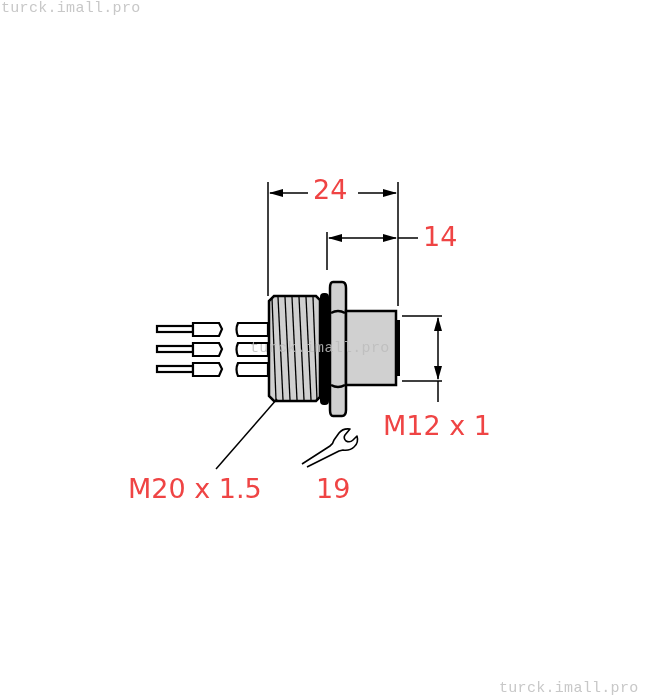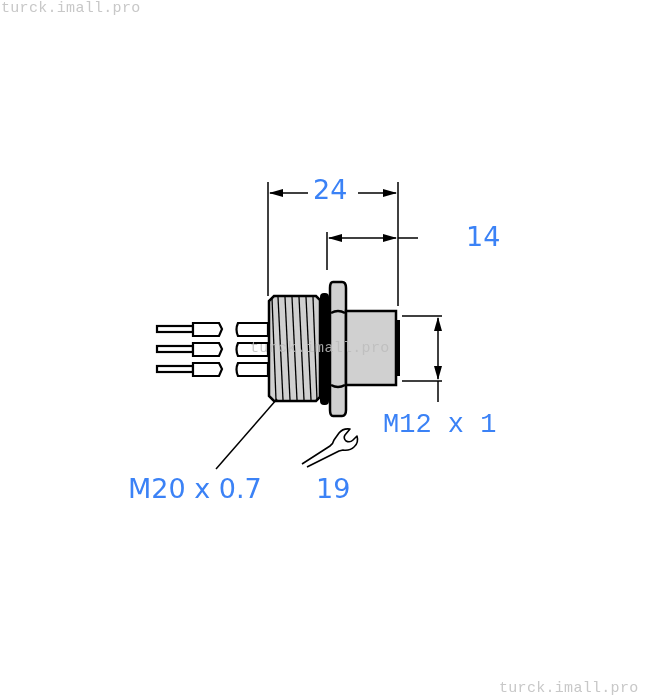--- a/index.html
+++ b/index.html
@@ -1,21 +1,21 @@
 <!DOCTYPE html>
 <html><head>
 <meta charset="utf-8">
 <style>
   html, body { margin:0; padding:0; background:#ffffff; }
   body { width:653px; height:700px; position:relative; overflow:hidden; font-family:"DejaVu Sans", sans-serif; }
   .wm { position:absolute; font-family:Liberation Mono, monospace; font-size:15px; color:#c8c8c8; letter-spacing:0.3px; }
   .wm-tl { left:1px; top:0px; }
   .wm-br { left:499px; top:680px; }
   .wm-mid { left:250px; top:340px; font-size:15px; color:#bdbdbd; opacity:0.85; }
-  .lbl { position:absolute; font-family:"DejaVu Sans", sans-serif; color:#3b82f6; font-size:27px; line-height:1; white-space:nowrap; }
+  .lbl { position:absolute; font-family:"DejaVu Sans", sans-serif; color:#ef4444; font-size:27px; line-height:1; white-space:nowrap; }
   svg { position:absolute; left:0; top:0; }
 </style>
 </head>
 <body>
 
 <div class="wm wm-tl">turck.imall.pro</div>
 <div class="wm wm-br">turck.imall.pro</div>
 
 <svg width="653" height="700" viewBox="0 0 653 700">
   <defs>
@@ -95,16 +95,16 @@
   <line x1="277" y1="399" x2="216" y2="469" stroke="#000" stroke-width="1.5"></line>
 
   <g fill="none" stroke="#000" stroke-width="1.6" stroke-linejoin="round">
     <path d="M302,464 L330,446 Q333,444 334,440 L339,433 Q343,428 350,429 L345,435 Q343,438 346,441 Q350,443 353,440 L357,436 Q359,443 354,447 Q350,451 343,450 L339,451 L307,467"></path>
   </g>
 </svg>
 
 <div class="wm wm-mid">turck.imall.pro</div>
 
 <div class="lbl" style="left:313px; top:176px;">24</div>
-<div class="lbl" style="left:423px; top:223px;margin-left:43px;">14</div>
-<div class="lbl" style="left:383px; top:412px;font-family:Liberation Mono, monospace;">M12 x 1</div>
-<div class="lbl" style="left:128px; top:475px;">M20 x 0.7</div>
+<div class="lbl" style="left:423px; top:223px;">14</div>
+<div class="lbl" style="left:383px; top:412px;">M12 x 1</div>
+<div class="lbl" style="left:128px; top:475px;">M20 x 1.5</div>
 <div class="lbl" style="left:316px; top:475px;">19</div>
 
 </body></html>

